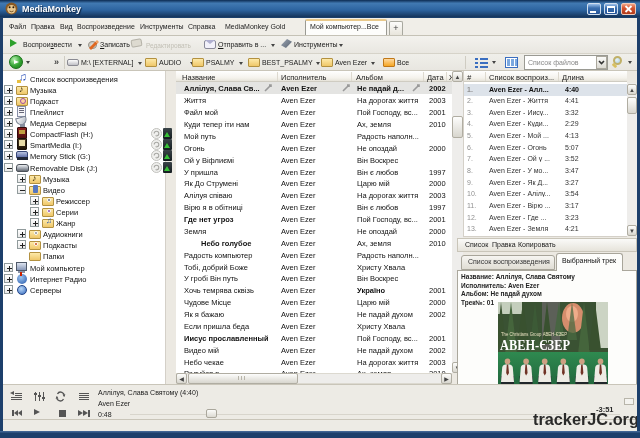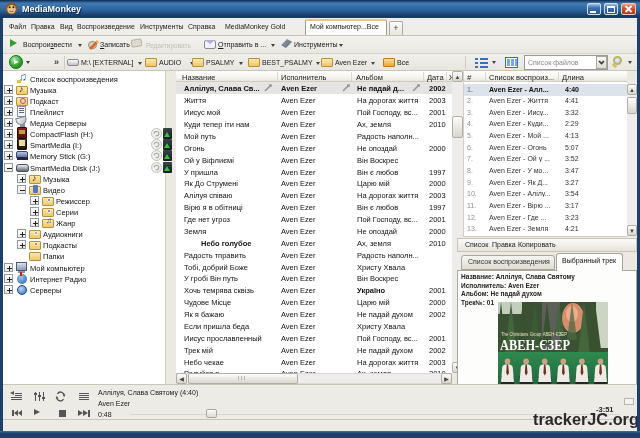--- a/index.html
+++ b/index.html
@@ -188,21 +188,21 @@
       <circle cx="5.5" cy="5.5" r="5" fill="#f0f0ee" stroke="#c0c0bc" stroke-width="1"></circle>
       <path d="M3.2 5.5 A 2.3 2.3 0 1 1 5.5 7.8" stroke="#a8a8a4" stroke-width="1.1" fill="none"></path>
       <path d="M5.5 6.6 L4.3 7.8 L5.5 9 Z" fill="#a8a8a4"></path>
     </svg>
 <div class="a" style="left:163px;top:150px;width:9px;height:11px;background:linear-gradient(#3a4448,#141c20);border-radius:1px"></div>
     <div class="a" style="left:164px;top:154px;width:0;height:0;border-left:3.5px solid transparent;border-right:3.5px solid transparent;border-bottom:5px solid #38c038"></div>
 <div class="a pm" style="left:4px;top:163px">
       <div class="a" style="left:1.5px;top:3.5px;width:5px;height:1px;background:#222"></div>
     </div>
 <div class="a" style="left:16px;top:164px;width:13px;height:8px;background:linear-gradient(#eceff2,#9aa0aa 60%,#62686f);border:1px solid #4a5058;border-radius:3px 3px 2px 2px"></div>
-<div class="a t75" style="left:30px;top:164px">SmartMedia Disk (J:)</div>
+<div class="a t75" style="left:30px;top:164px">Removable Disk (J:)</div>
 <svg class="a" style="left:151px;top:162px" width="11" height="11" viewBox="0 0 11 11">
       <circle cx="5.5" cy="5.5" r="5" fill="#f0f0ee" stroke="#c0c0bc" stroke-width="1"></circle>
       <path d="M3.2 5.5 A 2.3 2.3 0 1 1 5.5 7.8" stroke="#a8a8a4" stroke-width="1.1" fill="none"></path>
       <path d="M5.5 6.6 L4.3 7.8 L5.5 9 Z" fill="#a8a8a4"></path>
     </svg>
 <div class="a" style="left:163px;top:162px;width:9px;height:11px;background:linear-gradient(#3a4448,#141c20);border-radius:1px"></div>
     <div class="a" style="left:164px;top:166px;width:0;height:0;border-left:3.5px solid transparent;border-right:3.5px solid transparent;border-bottom:5px solid #38c038"></div>
 <div class="a pm" style="left:17px;top:174px">
       <div class="a" style="left:1.5px;top:3.5px;width:5px;height:1px;background:#222"></div>
       <div class="a" style="left:3.5px;top:1.5px;width:1px;height:5px;background:#222"></div>
@@ -295,21 +295,21 @@
 <svg class="a" style="left:166px;top:2px" width="9" height="8" viewBox="0 0 9 8">
         <path d="M1 7 L7 1 M5 1 L7 1 L7 3" stroke="#999" stroke-width="1.6" fill="none"></path>
       </svg>
 <svg class="a" style="left:236px;top:2px" width="9" height="8" viewBox="0 0 9 8">
         <path d="M1 7 L7 1 M5 1 L7 1 L7 3" stroke="#999" stroke-width="1.6" fill="none"></path>
       </svg>
 <div class="a t75" style="left:8px;top:14px;width:84px;overflow:hidden;font-weight:normal">Життя</div>
 <div class="a t75" style="left:105px;top:14px;width:66px;overflow:hidden;font-weight:normal">Aven Ezer</div>
 <div class="a t75" style="left:181px;top:14px;width:64px;overflow:hidden;font-weight:normal">На дорогах життя</div>
 <div class="a t75" style="left:253px;top:14px;width:22px;font-weight:normal">2003</div>
-<div class="a t75" style="left:8px;top:26px;width:84px;overflow:hidden;font-weight:normal">Иисус мой</div>
+<div class="a t75" style="left:8px;top:26px;width:84px;overflow:hidden;font-weight:normal">Файл мой</div>
 <div class="a t75" style="left:105px;top:26px;width:66px;overflow:hidden;font-weight:normal">Aven Ezer</div>
 <div class="a t75" style="left:181px;top:26px;width:64px;overflow:hidden;font-weight:normal">Пой Господу, вс...</div>
 <div class="a t75" style="left:253px;top:26px;width:22px;font-weight:normal">2001</div>
 <div class="a t75" style="left:8px;top:38px;width:84px;overflow:hidden;font-weight:normal">Куди тепер іти нам</div>
 <div class="a t75" style="left:105px;top:38px;width:66px;overflow:hidden;font-weight:normal">Aven Ezer</div>
 <div class="a t75" style="left:181px;top:38px;width:64px;overflow:hidden;font-weight:normal">Ах, земля</div>
 <div class="a t75" style="left:253px;top:38px;width:22px;font-weight:normal">2010</div>
 <div class="a t75" style="left:8px;top:50px;width:84px;overflow:hidden;font-weight:normal">Мой путь</div>
 <div class="a t75" style="left:105px;top:50px;width:66px;overflow:hidden;font-weight:normal">Aven Ezer</div>
 <div class="a t75" style="left:181px;top:50px;width:64px;overflow:hidden;font-weight:normal">Радость наполн...</div>
@@ -331,33 +331,33 @@
 <div class="a t75" style="left:181px;top:97px;width:64px;overflow:hidden;font-weight:normal">Царю мій</div>
 <div class="a t75" style="left:253px;top:97px;width:22px;font-weight:normal">2000</div>
 <div class="a t75" style="left:8px;top:109px;width:84px;overflow:hidden;font-weight:normal">Алілуя співаю</div>
 <div class="a t75" style="left:105px;top:109px;width:66px;overflow:hidden;font-weight:normal">Aven Ezer</div>
 <div class="a t75" style="left:181px;top:109px;width:64px;overflow:hidden;font-weight:normal">На дорогах життя</div>
 <div class="a t75" style="left:253px;top:109px;width:22px;font-weight:normal">2003</div>
 <div class="a t75" style="left:8px;top:121px;width:84px;overflow:hidden;font-weight:normal">Вірю я в обітниці</div>
 <div class="a t75" style="left:105px;top:121px;width:66px;overflow:hidden;font-weight:normal">Aven Ezer</div>
 <div class="a t75" style="left:181px;top:121px;width:64px;overflow:hidden;font-weight:normal">Він є любов</div>
 <div class="a t75" style="left:253px;top:121px;width:22px;font-weight:normal">1997</div>
-<div class="a t75" style="left:8px;top:133px;width:84px;overflow:hidden;font-weight:normal">Где нет угроз</div>
+<div class="a t75" style="left:8px;top:133px;width:84px;overflow:hidden;font-weight:bold">Где нет угроз</div>
 <div class="a t75" style="left:105px;top:133px;width:66px;overflow:hidden;font-weight:normal">Aven Ezer</div>
 <div class="a t75" style="left:181px;top:133px;width:64px;overflow:hidden;font-weight:normal">Пой Господу, вс...</div>
 <div class="a t75" style="left:253px;top:133px;width:22px;font-weight:normal">2001</div>
 <div class="a t75" style="left:8px;top:145px;width:84px;overflow:hidden;font-weight:normal">Земля</div>
 <div class="a t75" style="left:105px;top:145px;width:66px;overflow:hidden;font-weight:normal">Aven Ezer</div>
 <div class="a t75" style="left:181px;top:145px;width:64px;overflow:hidden;font-weight:normal">Не опоздай</div>
 <div class="a t75" style="left:253px;top:145px;width:22px;font-weight:normal">2000</div>
 <div class="a t75" style="left:25px;top:157px;width:84px;overflow:hidden;font-weight:bold">Небо голубое</div>
 <div class="a t75" style="left:105px;top:157px;width:66px;overflow:hidden;font-weight:normal">Aven Ezer</div>
 <div class="a t75" style="left:181px;top:157px;width:64px;overflow:hidden;font-weight:normal">Ах, земля</div>
 <div class="a t75" style="left:253px;top:157px;width:22px;font-weight:normal">2010</div>
-<div class="a t75" style="left:8px;top:169px;width:84px;overflow:hidden;font-weight:normal">Радость тправить</div>
+<div class="a t75" style="left:8px;top:169px;width:84px;overflow:hidden;font-weight:normal">Радость компьютер</div>
 <div class="a t75" style="left:105px;top:169px;width:66px;overflow:hidden;font-weight:normal">Aven Ezer</div>
 <div class="a t75" style="left:181px;top:169px;width:64px;overflow:hidden;font-weight:normal">Радость наполн...</div>
 <div class="a t75" style="left:253px;top:169px;width:22px;font-weight:normal"></div>
 <div class="a t75" style="left:8px;top:181px;width:84px;overflow:hidden;font-weight:normal">Тобі, добрий Боже</div>
 <div class="a t75" style="left:105px;top:181px;width:66px;overflow:hidden;font-weight:normal">Aven Ezer</div>
 <div class="a t75" style="left:181px;top:181px;width:64px;overflow:hidden;font-weight:normal">Христу Хвала</div>
 <div class="a t75" style="left:253px;top:181px;width:22px;font-weight:normal"></div>
 <div class="a t75" style="left:8px;top:192px;width:84px;overflow:hidden;font-weight:normal">У гробі Він путь</div>
 <div class="a t75" style="left:105px;top:192px;width:66px;overflow:hidden;font-weight:normal">Aven Ezer</div>
 <div class="a t75" style="left:181px;top:192px;width:64px;overflow:hidden;font-weight:normal">Він Воскрес</div>
@@ -371,25 +371,25 @@
 <div class="a t75" style="left:181px;top:216px;width:64px;overflow:hidden;font-weight:normal">Царю мій</div>
 <div class="a t75" style="left:253px;top:216px;width:22px;font-weight:normal">2000</div>
 <div class="a t75" style="left:8px;top:228px;width:84px;overflow:hidden;font-weight:normal">Як я бажаю</div>
 <div class="a t75" style="left:105px;top:228px;width:66px;overflow:hidden;font-weight:normal">Aven Ezer</div>
 <div class="a t75" style="left:181px;top:228px;width:64px;overflow:hidden;font-weight:normal">Не падай духом</div>
 <div class="a t75" style="left:253px;top:228px;width:22px;font-weight:normal">2002</div>
 <div class="a t75" style="left:8px;top:240px;width:84px;overflow:hidden;font-weight:normal">Если пришла беда</div>
 <div class="a t75" style="left:105px;top:240px;width:66px;overflow:hidden;font-weight:normal">Aven Ezer</div>
 <div class="a t75" style="left:181px;top:240px;width:64px;overflow:hidden;font-weight:normal">Христу Хвала</div>
 <div class="a t75" style="left:253px;top:240px;width:22px;font-weight:normal"></div>
-<div class="a t75" style="left:8px;top:252px;width:84px;overflow:hidden;font-weight:normal">Иисус прославленный</div>
+<div class="a t75" style="left:8px;top:252px;width:84px;overflow:hidden;font-weight:bold">Иисус прославленный</div>
 <div class="a t75" style="left:105px;top:252px;width:66px;overflow:hidden;font-weight:normal">Aven Ezer</div>
 <div class="a t75" style="left:181px;top:252px;width:64px;overflow:hidden;font-weight:normal">Пой Господу, вс...</div>
 <div class="a t75" style="left:253px;top:252px;width:22px;font-weight:normal">2001</div>
-<div class="a t75" style="left:8px;top:264px;width:84px;overflow:hidden;font-weight:normal">Трек мій</div>
+<div class="a t75" style="left:8px;top:264px;width:84px;overflow:hidden;font-weight:normal">Видео мій</div>
 <div class="a t75" style="left:105px;top:264px;width:66px;overflow:hidden;font-weight:normal">Aven Ezer</div>
 <div class="a t75" style="left:181px;top:264px;width:64px;overflow:hidden;font-weight:normal">Не падай духом</div>
 <div class="a t75" style="left:253px;top:264px;width:22px;font-weight:normal">2002</div>
 <div class="a t75" style="left:8px;top:276px;width:84px;overflow:hidden;font-weight:normal">Небо чекае</div>
 <div class="a t75" style="left:105px;top:276px;width:66px;overflow:hidden;font-weight:normal">Aven Ezer</div>
 <div class="a t75" style="left:181px;top:276px;width:64px;overflow:hidden;font-weight:normal">На дорогах життя</div>
 <div class="a t75" style="left:253px;top:276px;width:22px;font-weight:normal">2003</div>
 <div class="a t75" style="left:8px;top:287px;width:84px;overflow:hidden;font-weight:normal">Радуйся в</div>
 <div class="a t75" style="left:105px;top:287px;width:66px;overflow:hidden;font-weight:normal">Aven Ezer</div>
 <div class="a t75" style="left:181px;top:287px;width:64px;overflow:hidden;font-weight:normal">Ах, земля</div>

